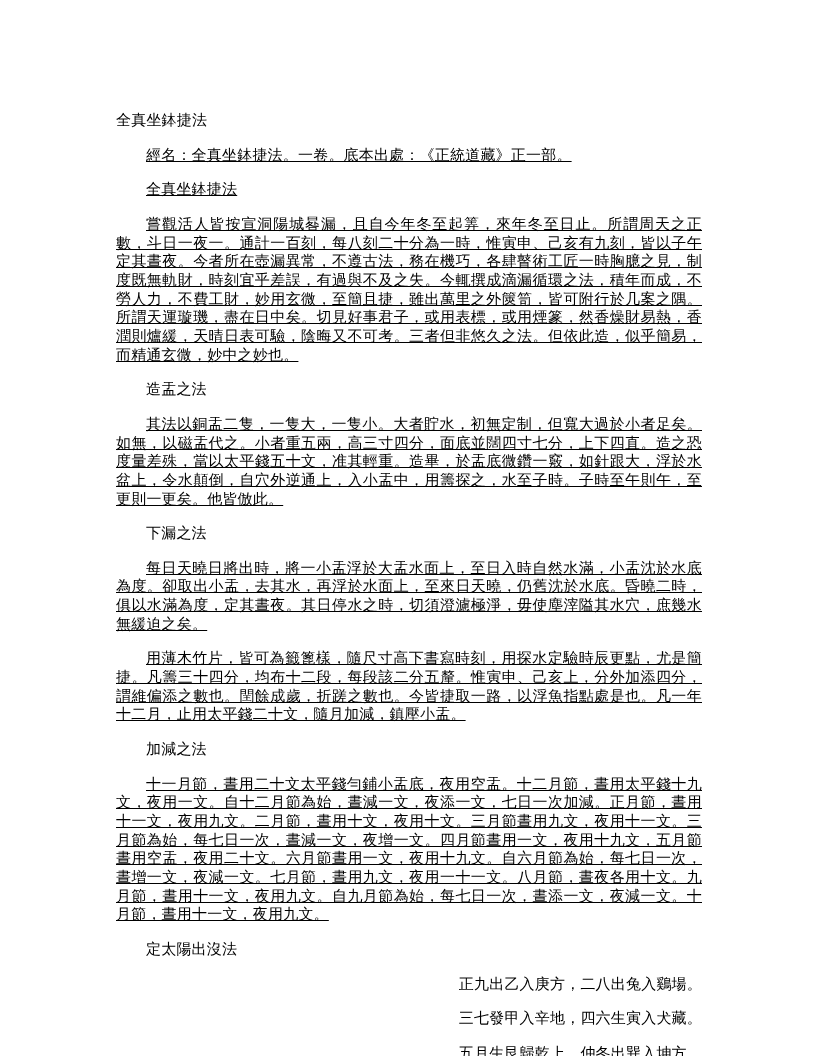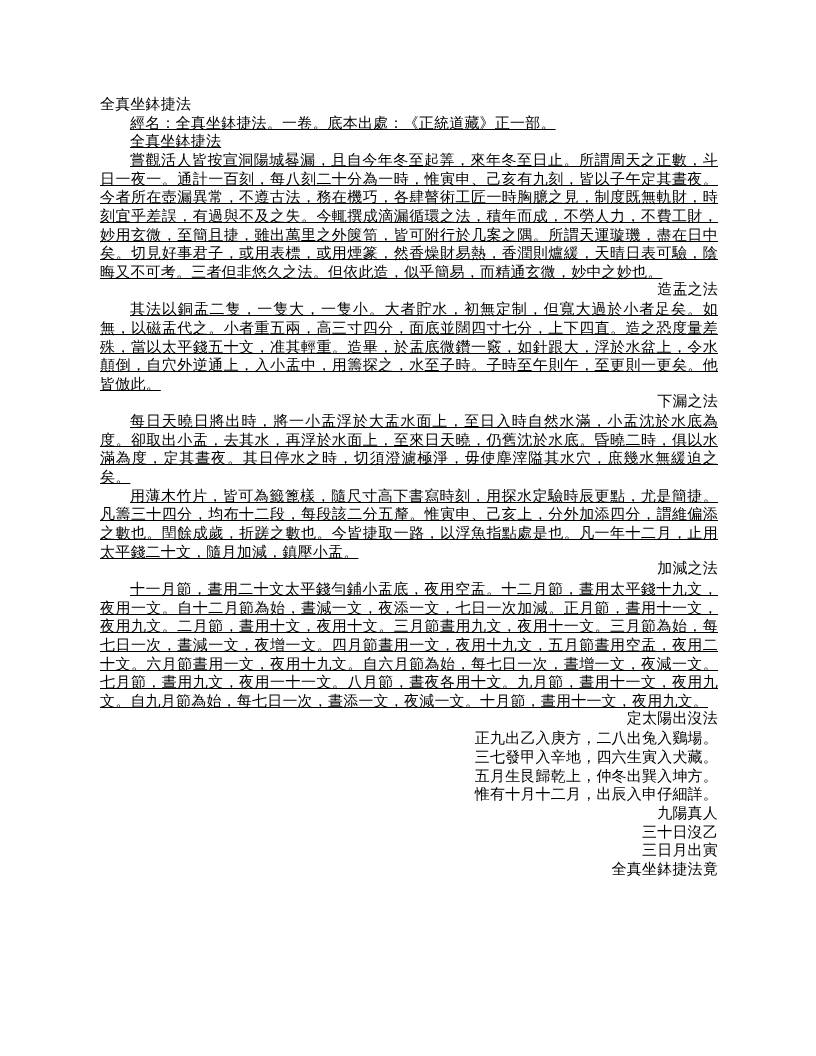--- a/index.html
+++ b/index.html
@@ -21,31 +21,30 @@
     left: 100px;
     top: 95px;
     width: 618px;
     font-size: 15px;
     line-height: 18.65px;
     text-align: justify;
     text-justify: inter-character;
     letter-spacing: 0.2px;
   }
   .text-block p {
-    margin: 0;
+    margin: 16px;
     padding: 0;
   }
   .indent {
     text-indent: 2em;
     text-decoration: underline;
   }
   .heading {
     text-indent: 2em;
-    text-align: right;
-    font-family: Liberation Mono, monospace;
+    text-align: left;
   }
   .poem-line, .colophon-line {
     text-indent: 2em;
     text-align: right;
   }
 </style>
 </head>
 <body>
 
 <div class="page">

